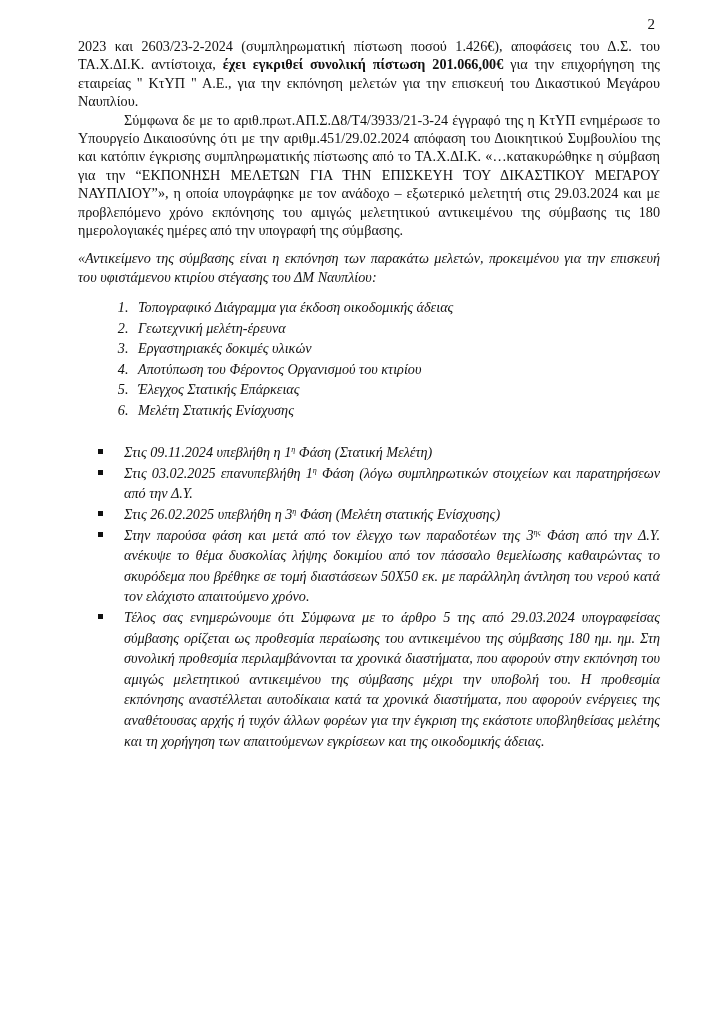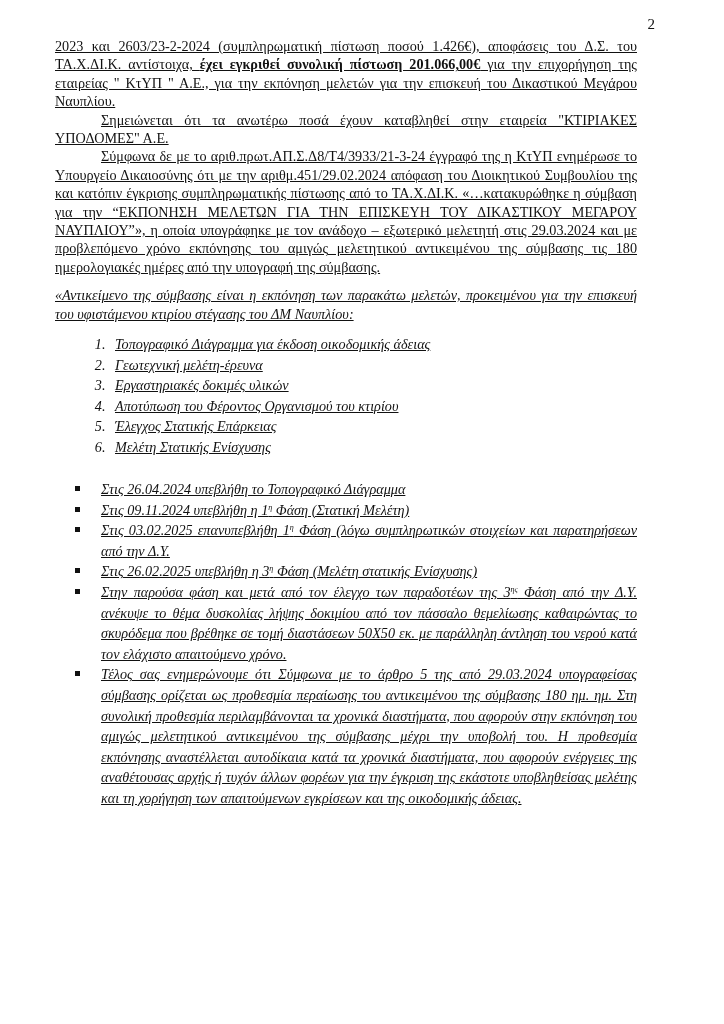--- a/index.html
+++ b/index.html
@@ -7,22 +7,22 @@
     width: 724px; height: 1024px; position: relative; overflow: hidden;
     font-family: "Liberation Serif", "DejaVu Serif", serif;
     color: #111111;
   }
   .page { position: absolute; left: 0; top: 0; width: 724px; height: 1024px; }
   .page-num {
     position: absolute; top: 16px; right: 69px;
     font-size: 15px;
   }
   .content {
-    position: absolute; left: 55px; top: 37px; width: 582px;
-    font-size: 14.2px; line-height: 18.4px; text-decoration: underline;
+    position: absolute; left: 78px; top: 37px; width: 582px;
+    font-size: 14.2px; line-height: 18.4px;
   }
   p { margin: 0; text-align: justify; }
   .indent { text-indent: 46px; }
   .gap-s { }
   .gap-m { margin-top: 10px; }
   .it { font-style: italic; }
   b { font-weight: bold; }
   ol.studies {
     margin: 11px 0 16px 0; padding: 0 0 0 54px;
     font-style: italic; line-height: 20.5px;
@@ -41,38 +41,36 @@
 </style>
 </head>
 <body>
 
 <div class="page">
   <div class="page-num">2</div>
 
   <div class="content">
     <p><span>2023 και 2603/23-2-2024 (συμπληρωματική πίστωση ποσού 1.426€),  αποφάσεις του Δ.Σ. του ΤΑ.Χ.ΔΙ.Κ. αντίστοιχα, </span><b>έχει εγκριθεί συνολική πίστωση 201.066,00€</b><span> για την επιχορήγηση της εταιρείας " ΚτΥΠ " Α.Ε., για την εκπόνηση μελετών για την επισκευή του Δικαστικού Μεγάρου Ναυπλίου.</span></p>
 
-    <p class="indent">Σημειώνεται ότι τα ανωτέρω ποσά έχουν καταβληθεί στην εταιρεία "ΚΤΙΡΙΑΚΕΣ ΥΠΟΔΟΜΕΣ" Α.Ε.</p>
 
     <p class="indent gap-s">Σύμφωνα δε με το αριθ.πρωτ.ΑΠ.Σ.Δ8/Τ4/3933/21-3-24 έγγραφό της η ΚτΥΠ ενημέρωσε το Υπουργείο Δικαιοσύνης ότι με την αριθμ.451/29.02.2024 απόφαση του Διοικητικού Συμβουλίου της και κατόπιν έγκρισης συμπληρωματικής πίστωσης από το ΤΑ.Χ.ΔΙ.Κ.    «…κατακυρώθηκε η σύμβαση για την “ΕΚΠΟΝΗΣΗ ΜΕΛΕΤΩΝ ΓΙΑ ΤΗΝ ΕΠΙΣΚΕΥΗ ΤΟΥ ΔΙΚΑΣΤΙΚΟΥ ΜΕΓΑΡΟΥ ΝΑΥΠΛΙΟΥ”», η οποία υπογράφηκε με τον ανάδοχο – εξωτερικό μελετητή στις 29.03.2024 και με προβλεπόμενο χρόνο εκπόνησης του αμιγώς μελετητικού αντικειμένου της σύμβασης τις 180 ημερολογιακές ημέρες από την υπογραφή της σύμβασης.</p>
 
 
     <p class="it gap-m">«Αντικείμενο της σύμβασης είναι η εκπόνηση των παρακάτω μελετών, προκειμένου για την επισκευή του υφιστάμενου κτιρίου στέγασης του ΔΜ Ναυπλίου:</p>
 
     <ol class="studies">
       <li>Τοπογραφικό Διάγραμμα για έκδοση οικοδομικής άδειας</li>
       <li>Γεωτεχνική μελέτη-έρευνα</li>
       <li>Εργαστηριακές δοκιμές υλικών</li>
       <li>Αποτύπωση του Φέροντος Οργανισμού του κτιρίου</li>
       <li>Έλεγχος Στατικής Επάρκειας</li>
       <li>Μελέτη Στατικής Ενίσχυσης</li>
     </ol>
 
     <ul class="timeline">
-      <li><span class="bullet"></span><span>Στις 26.04.2024 υπεβλήθη το Τοπογραφικό Διάγραμμα</span></li>
       <li><span class="bullet"></span></li>
       <li><span class="bullet"></span><span>Στις 09.11.2024 υπεβλήθη η 1</span><sup>η</sup><span> Φάση (Στατική Μελέτη)</span></li>
       <li><span class="bullet"></span><span>Στις 03.02.2025 επανυπεβλήθη 1</span><sup>η</sup><span> Φάση (λόγω συμπληρωτικών στοιχείων και παρατηρήσεων από την Δ.Υ.</span></li>
       <li><span class="bullet"></span><span>Στις 26.02.2025 υπεβλήθη η 3</span><sup>η</sup><span> Φάση (Μελέτη στατικής Ενίσχυσης)</span></li>
       <li><span class="bullet"></span><span>Στην παρούσα φάση και μετά από τον έλεγχο  των παραδοτέων της  3</span><sup>ης</sup><span> Φάση από την Δ.Υ. ανέκυψε το θέμα δυσκολίας λήψης δοκιμίου από τον πάσσαλο θεμελίωσης καθαιρώντας το σκυρόδεμα που βρέθηκε σε τομή διαστάσεων 50Χ50 εκ. με παράλληλη άντληση του νερού κατά τον ελάχιστο απαιτούμενο χρόνο.</span></li>
       <li><span class="bullet"></span></li>
       <li><span class="bullet"></span><span>Τέλος σας ενημερώνουμε ότι Σύμφωνα με το άρθρο 5 της από 29.03.2024 υπογραφείσας σύμβασης ορίζεται ως προθεσμία περαίωσης του αντικειμένου της σύμβασης 180 ημ. ημ. Στη συνολική προθεσμία περιλαμβάνονται τα χρονικά διαστήματα, που αφορούν στην εκπόνηση του αμιγώς μελετητικού αντικειμένου της σύμβασης μέχρι την υποβολή του. Η προθεσμία εκπόνησης αναστέλλεται αυτοδίκαια κατά τα χρονικά διαστήματα, που αφορούν ενέργειες της αναθέτουσας αρχής ή τυχόν άλλων φορέων για την έγκριση της εκάστοτε υποβληθείσας μελέτης και τη χορήγηση των απαιτούμενων εγκρίσεων και της οικοδομικής άδειας.</span></li>
     </ul>
   </div>
 </div>

